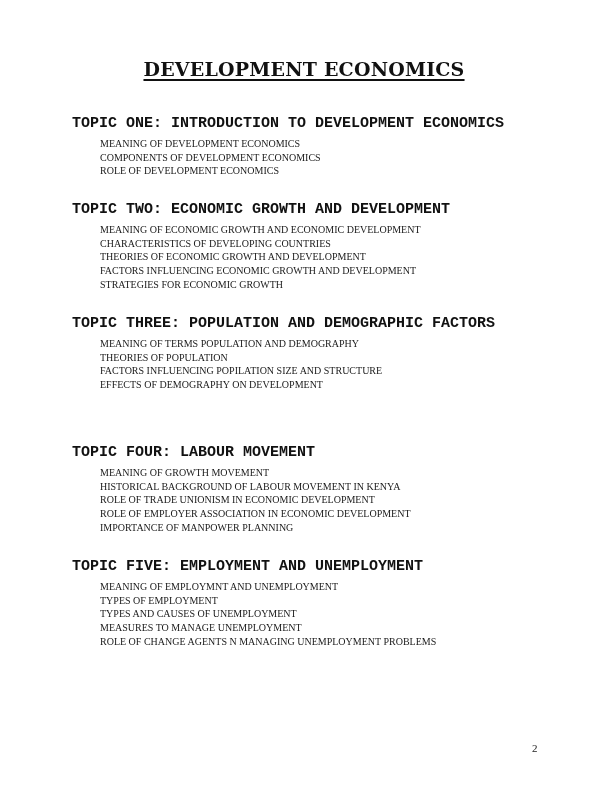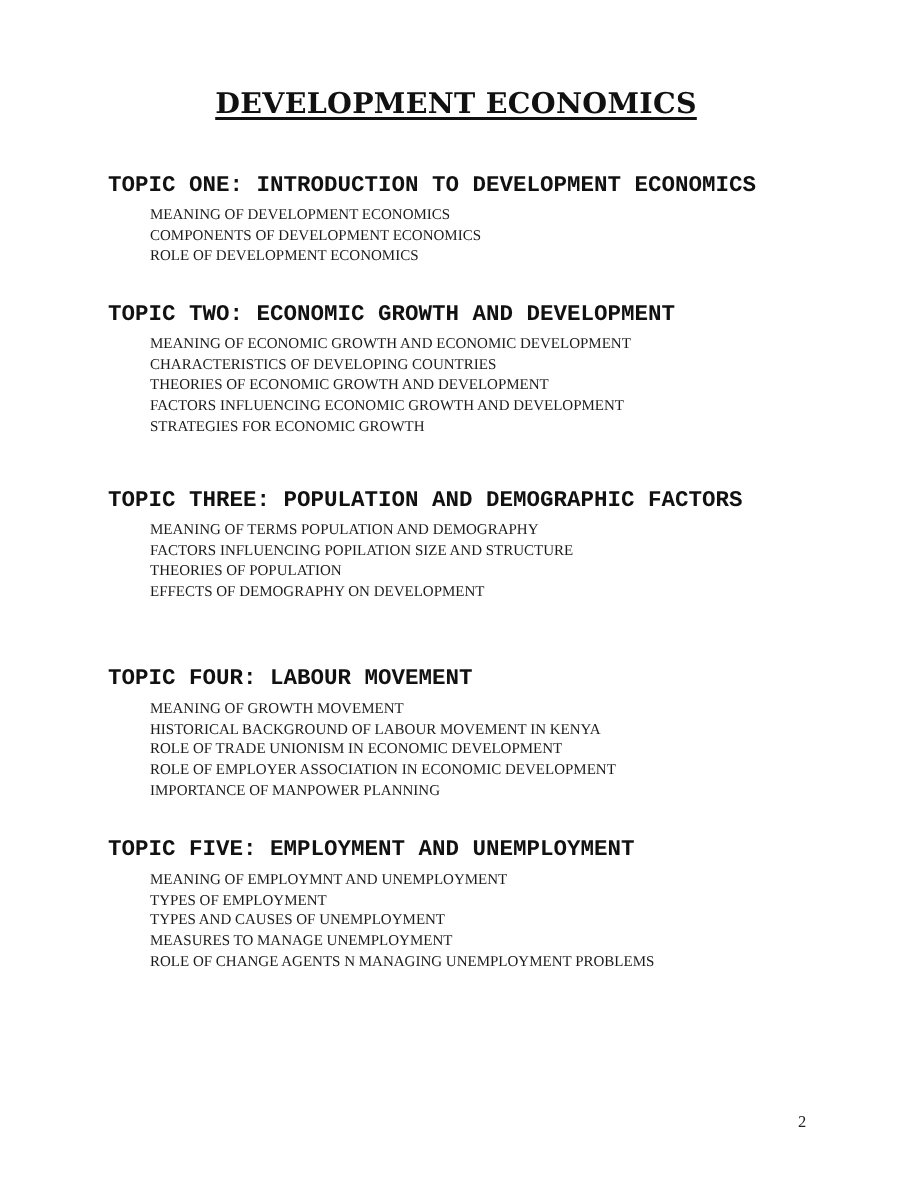--- a/index.html
+++ b/index.html
@@ -90,26 +90,26 @@
     <h2 class="topic-heading">TOPIC TWO: ECONOMIC GROWTH AND DEVELOPMENT</h2>
     <ul class="topic-items">
       <li class="topic-item">MEANING OF ECONOMIC GROWTH AND ECONOMIC DEVELOPMENT</li>
       <li class="topic-item">CHARACTERISTICS OF DEVELOPING COUNTRIES</li>
       <li class="topic-item">THEORIES OF ECONOMIC GROWTH AND DEVELOPMENT</li>
       <li class="topic-item">FACTORS INFLUENCING ECONOMIC GROWTH AND DEVELOPMENT</li>
       <li class="topic-item">STRATEGIES FOR ECONOMIC GROWTH</li>
     </ul>
   </section>
 
-  <section class="topic" style="position:absolute; top:210px;">
+  <section class="topic" style="position:absolute; top:200px;">
     <h2 class="topic-heading">TOPIC THREE: POPULATION AND DEMOGRAPHIC FACTORS</h2>
     <ul class="topic-items">
       <li class="topic-item">MEANING OF TERMS POPULATION AND DEMOGRAPHY</li>
+      <li class="topic-item">THEORIES OF POPULATION</li>
       <li class="topic-item">FACTORS INFLUENCING POPILATION SIZE AND STRUCTURE</li>
-      <li class="topic-item">THEORIES OF POPULATION</li>
       <li class="topic-item">EFFECTS OF DEMOGRAPHY ON DEVELOPMENT</li>
     </ul>
   </section>
 
   <section class="topic" style="position:absolute; top:329px;">
     <h2 class="topic-heading">TOPIC FOUR: LABOUR MOVEMENT</h2>
     <ul class="topic-items">
       <li class="topic-item">MEANING OF GROWTH MOVEMENT</li>
       <li class="topic-item">HISTORICAL BACKGROUND OF LABOUR MOVEMENT IN KENYA</li>
       <li class="topic-item">ROLE OF TRADE UNIONISM IN ECONOMIC DEVELOPMENT</li>

